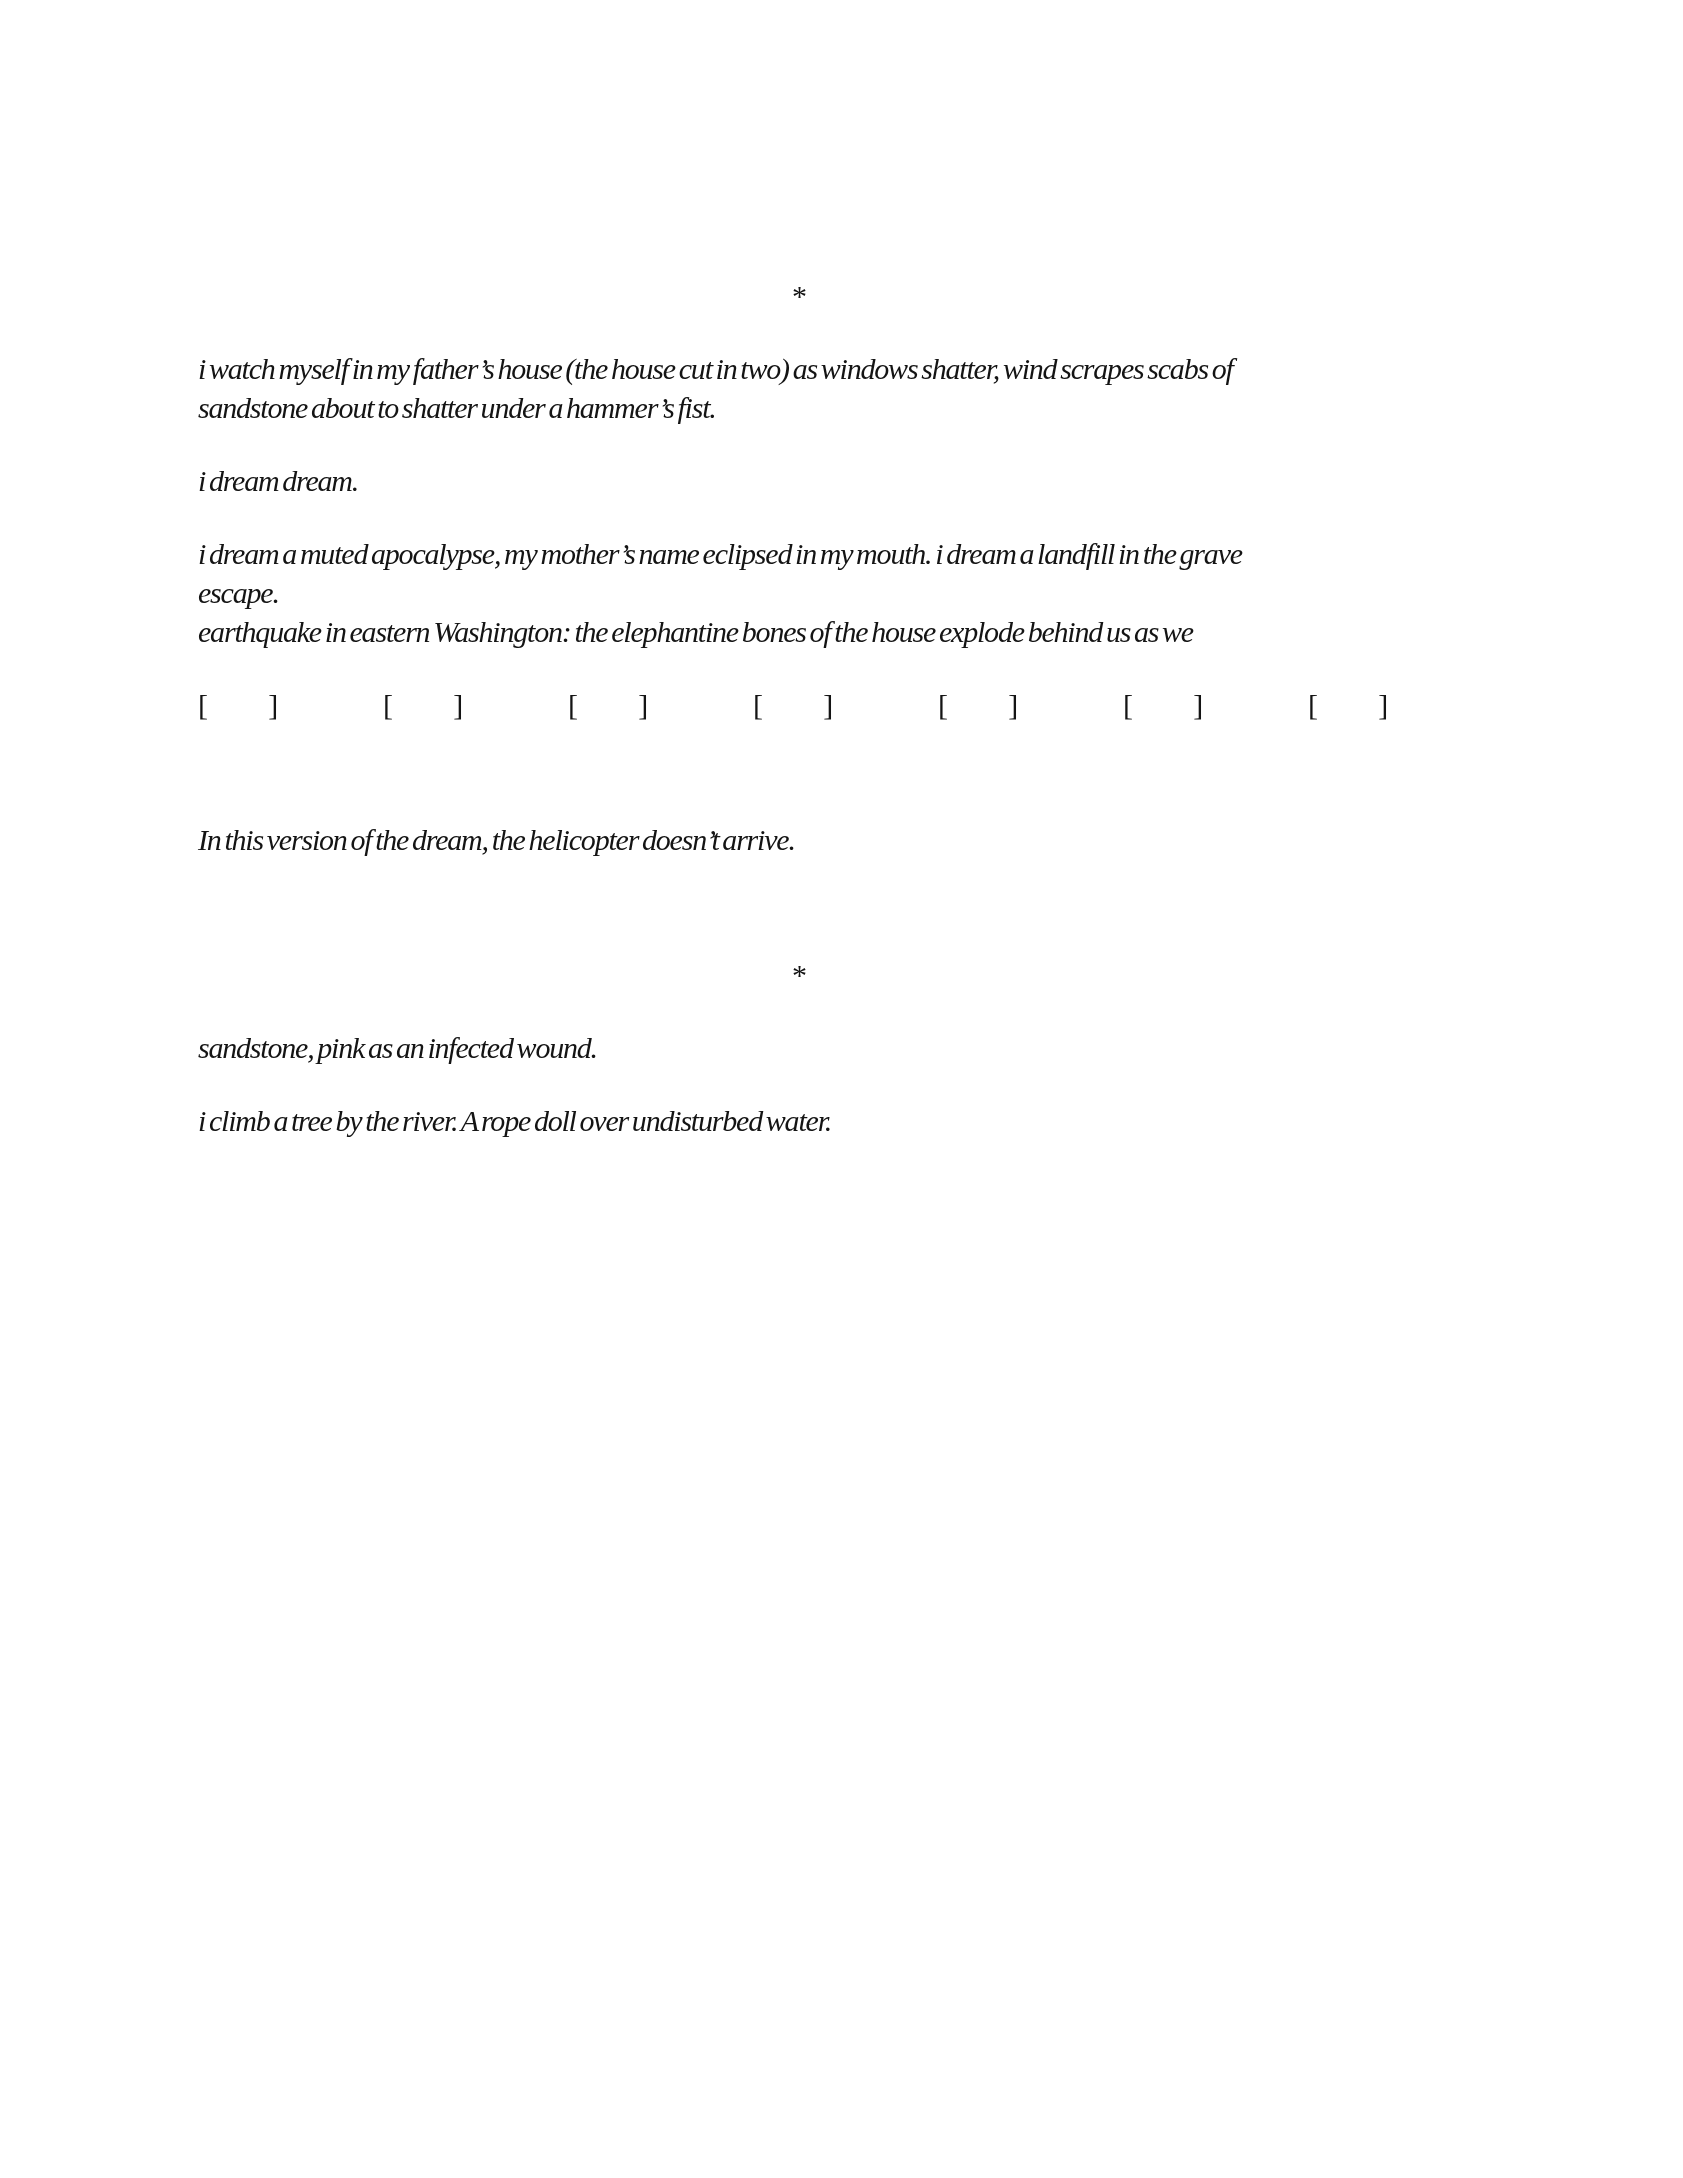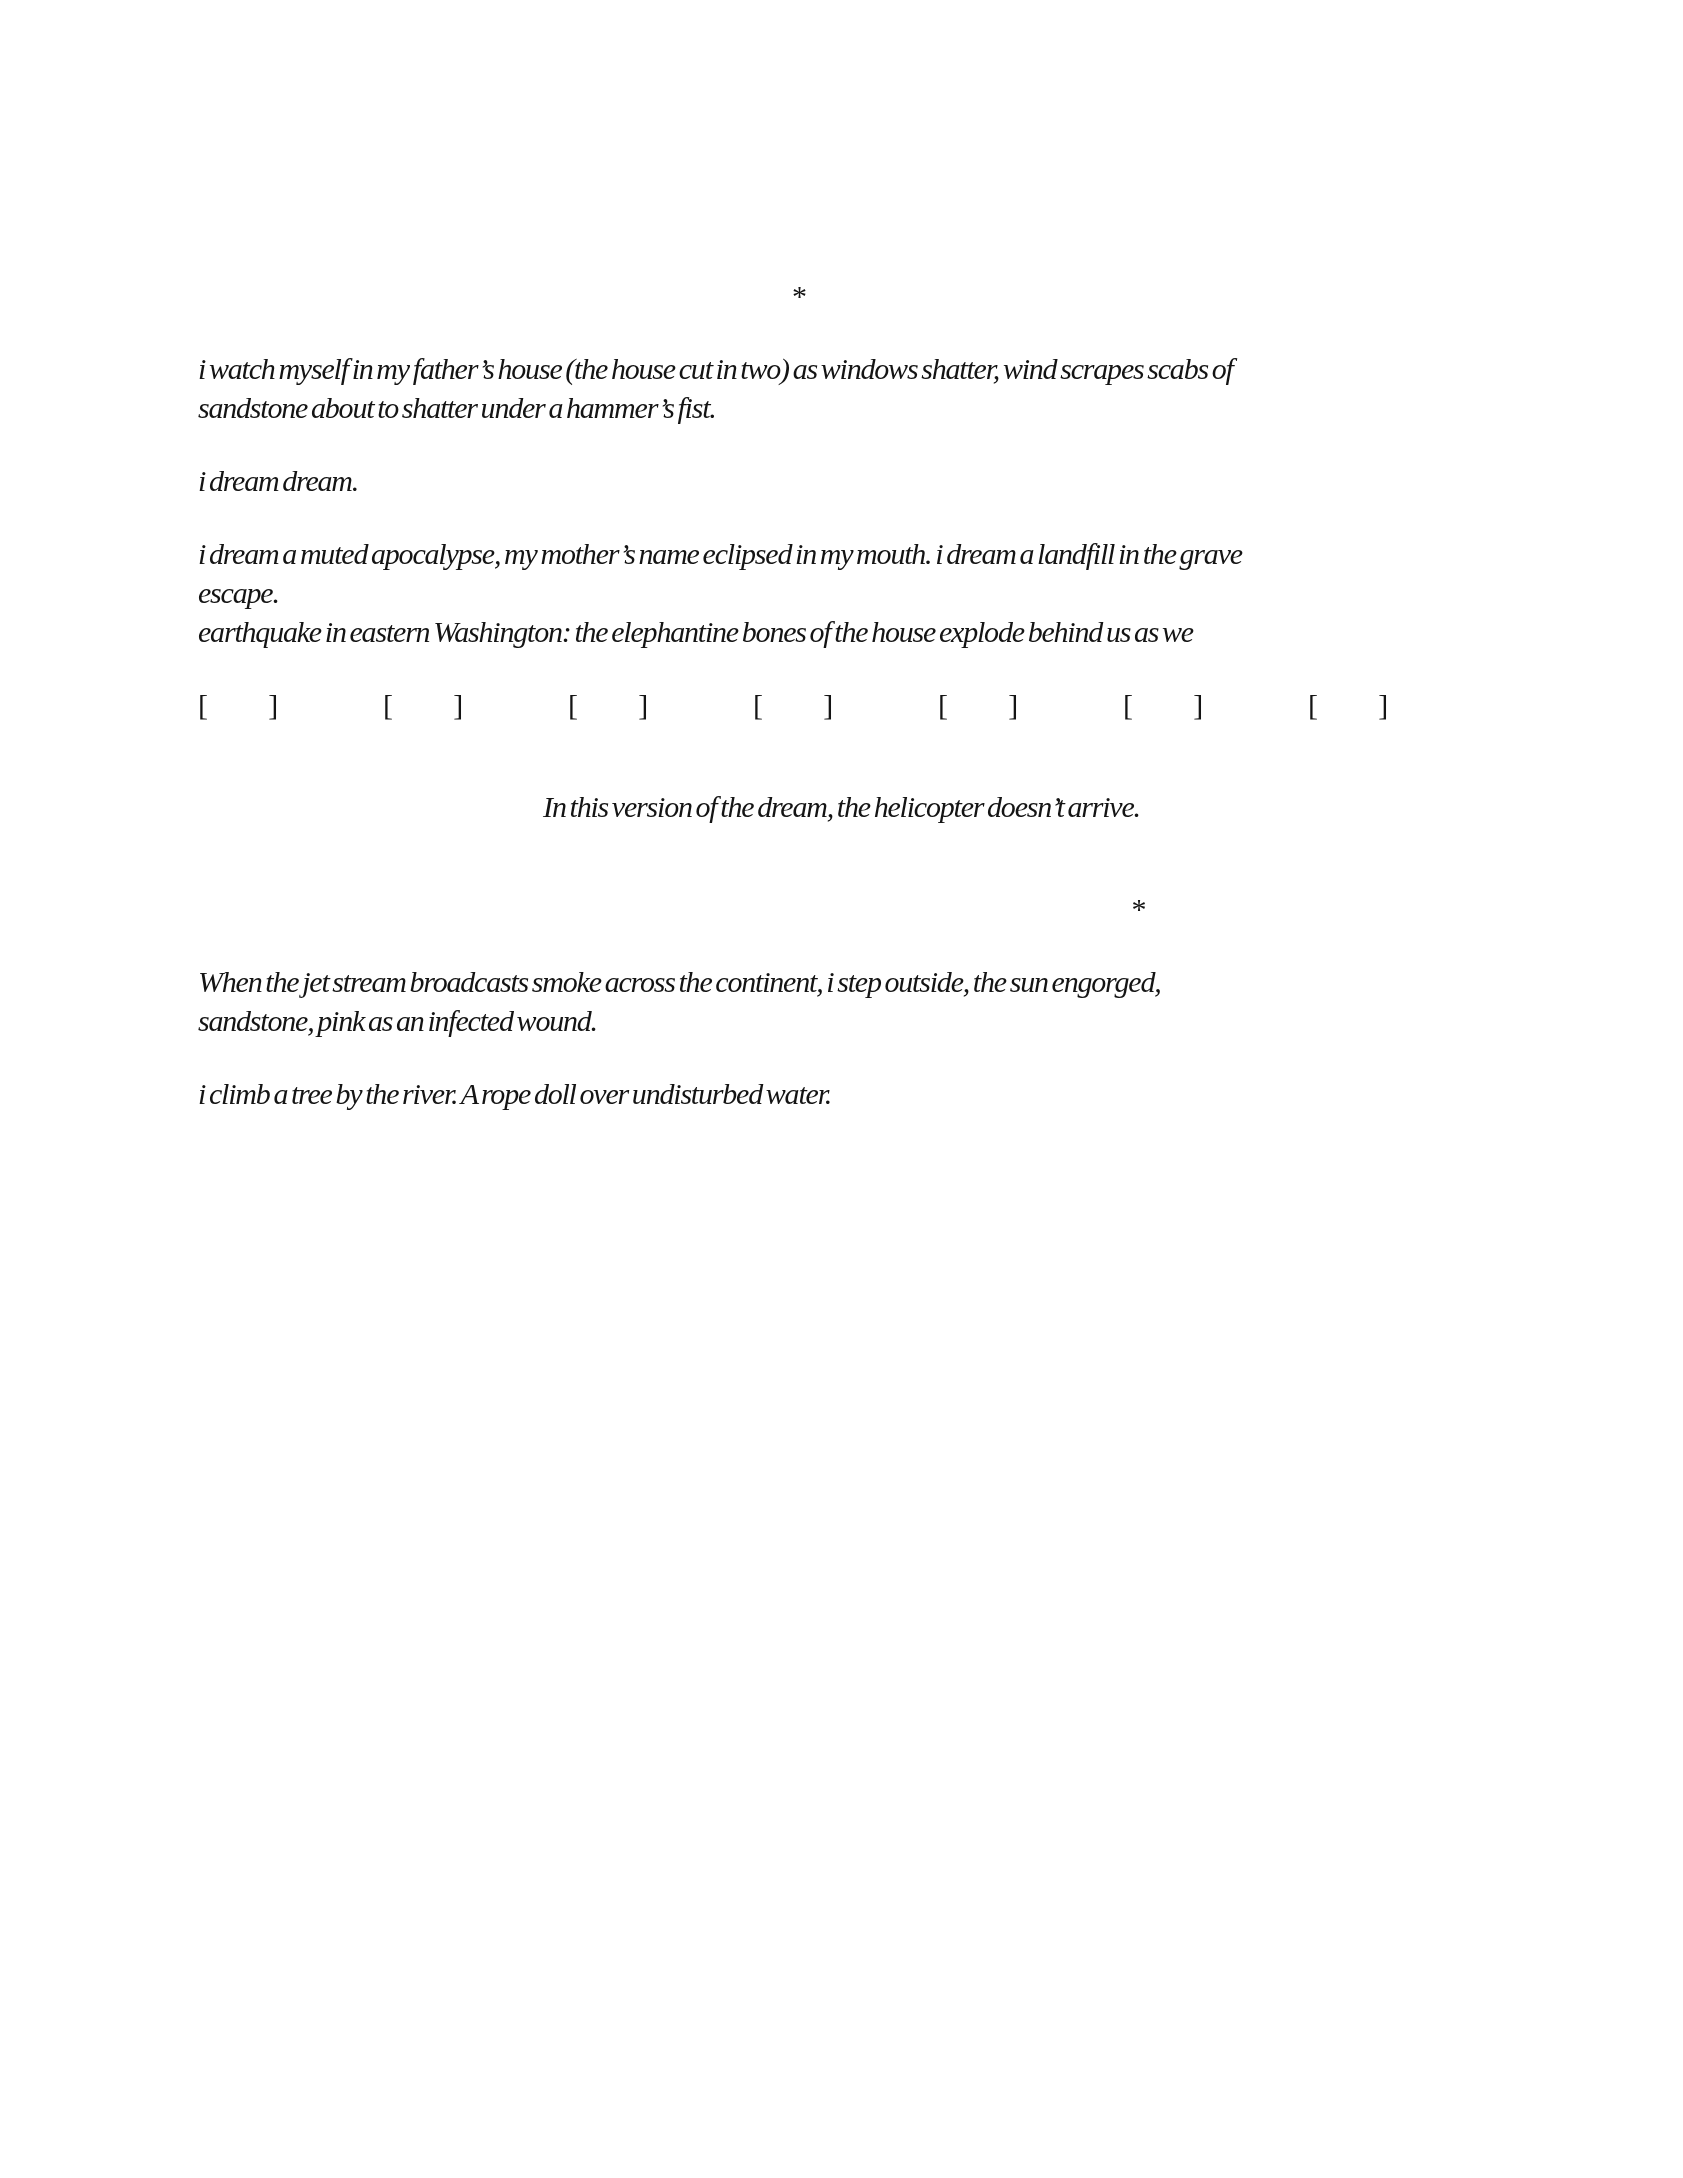--- a/index.html
+++ b/index.html
@@ -27,22 +27,21 @@
     word-spacing: -2.5px;
   }
   .section-break {
     padding-left: 594px;
     margin: 0;
   }
   .para {
     margin: 34px 0 0 0;
   }
   .gap-large {
-    margin-top: 63px;
-    text-align: center;
+    margin-top: 96px;
   }
   .line {
     white-space: pre;
     font-style: italic;
   }
   .brackets-row {
     margin-top: 34px;
     display: flex;
     align-items: baseline;
   }
@@ -113,21 +112,20 @@
 
     <div class="para gap-large">
       <div class="line">In this version of the dream, the helicopter doesn’t arrive.</div>
     </div>
 
     <div class="section-break gap-large">
       <span>*</span>
     </div>
 
     <div class="para">
-      <div class="line">When the jet stream broadcasts smoke across the continent, i step outside, the sun engorged,</div>
       <div class="line">sandstone, pink as an infected wound.</div>
     </div>
 
     <div class="para">
       <div class="line">i climb a tree by the river. A rope doll over undisturbed water.</div>
     </div>
 
   </div>
 </div>
 

